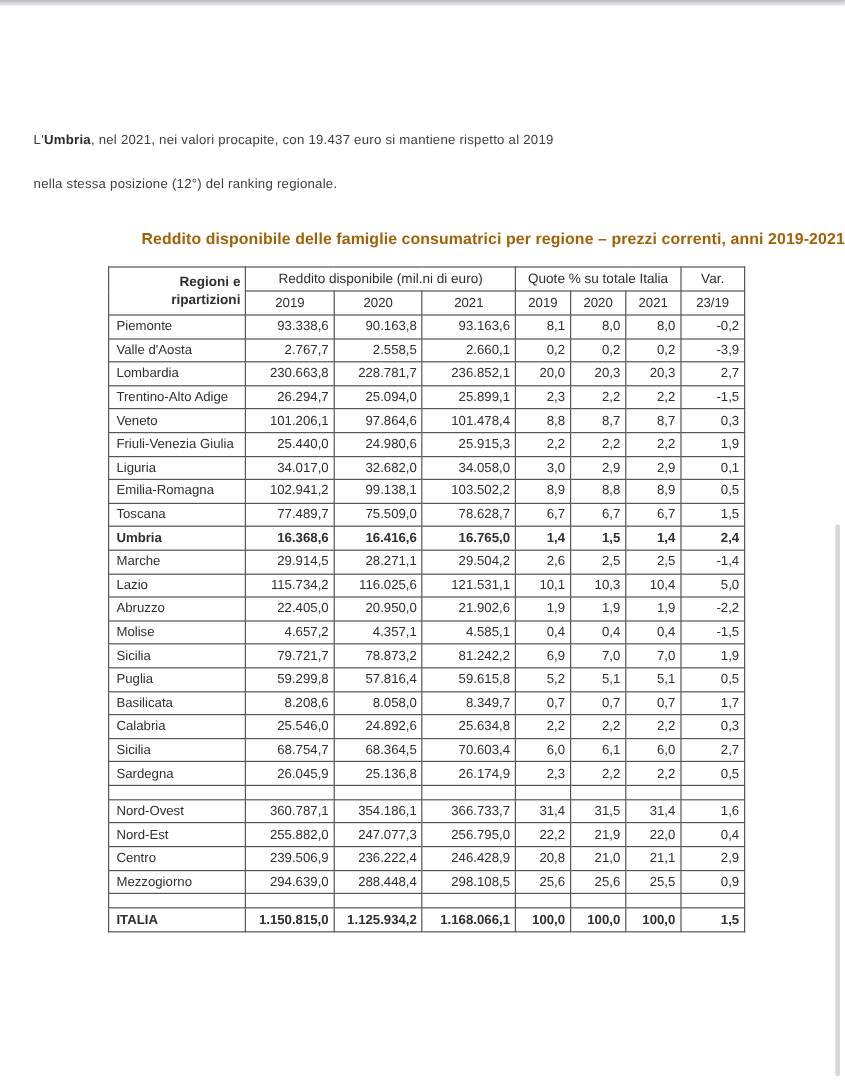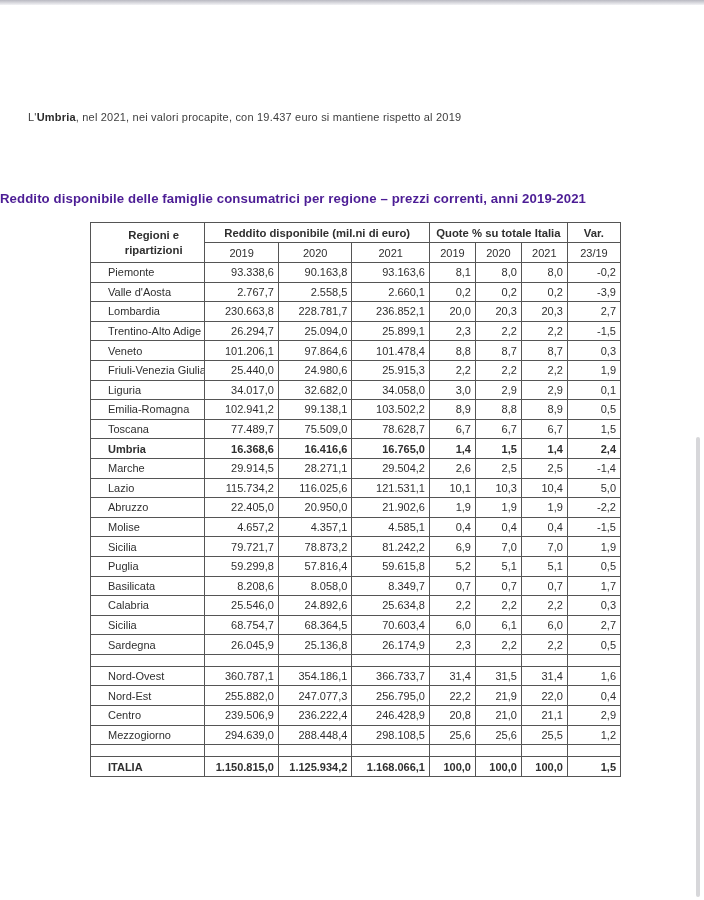--- a/index.html
+++ b/index.html
@@ -15,61 +15,62 @@
     background: linear-gradient(to bottom, #b9b9c1, #f3f3f6);
   }
   .intro {
     position: absolute; top: 99px; left: 28px; width: 654px;
     font-size: 11px; line-height: 37px; color: #3e3e3e;
     letter-spacing: 0.2px;
   }
   .intro b { color: #2b2b2b; }
   .doc-title {
     position: absolute; top: 191px; left: 0; width: 100%;
-    text-align: left; font-weight: bold; font-size: 13.2px; color: #4c1d95;
+    text-align: right; font-weight: bold; font-size: 13.2px; color: #a16207;
     letter-spacing: 0.1px;
   }
   .table-wrap { position: absolute; top: 222px; left: 90px; width: 531px; }
   table { border-collapse: collapse; width: 100%; table-layout: fixed; color: #2f2f2f; }
   th, td {
     border: 1px solid #555;
     font-size: 11px; font-weight: normal;
     padding: 0 4px; height: 18.6px;
     overflow: hidden; white-space: nowrap;
   }
   thead th { height: 19px; }
   .region-h {
-    font-weight: bold; text-align: center; padding-left: 16px;
+    font-weight: bold; text-align: right; padding-left: 16px;
     font-size: 11.3px; line-height: 1.25; white-space: normal;
     vertical-align: middle;
   }
-  .group-h { font-weight: bold; font-size: 11.3px; }
+  .group-h { font-weight: normal; font-size: 11.3px; }
   .year-h  { text-align: center; }
   td.num    { text-align: right; }
-  td.region { text-align: left; padding-left: 17px; margin-left: 48px; }
+  td.region { text-align: left; padding-left: 6px; margin-left: 48px; }
   tr.spacer td { height: 11px; }
   tr.bold td { font-weight: bold; }
   .source {
     margin-top: 5px; text-align: center;
     font-style: italic; font-weight: bold;
     font-size: 11.3px; color: #222;
   }
   .scrollbar-thumb {
     position: absolute; right: 4px; top: 437px;
     width: 4px; height: 460px;
     background: #d7d7da; border-radius: 3px;
   }
 </style>
 </head>
 <body>
 
 <div class="top-edge"></div>
 
 <div class="intro">
   <div><span>L'</span><b>Umbria</b><span>, nel 2021, nei valori procapite, con 19.437 euro si mantiene rispetto al 2019</span></div>
+  <div>nella stessa posizione (12°) del ranking regionale.</div>
 </div>
 
 <div class="doc-title">Reddito disponibile delle famiglie consumatrici per regione – prezzi correnti, anni 2019-2021</div>
 
 <div class="table-wrap">
   <table>
     <colgroup>
       <col style="width:112px">
         <col style="width:72px">
         <col style="width:72px">
@@ -338,21 +339,21 @@
           <td class="num">2,9</td>
         </tr>
         <tr>
           <td class="region">Mezzogiorno</td>
           <td class="num">294.639,0</td>
           <td class="num">288.448,4</td>
           <td class="num">298.108,5</td>
           <td class="num">25,6</td>
           <td class="num">25,6</td>
           <td class="num">25,5</td>
-          <td class="num">1,2</td>
+          <td class="num">0,9</td>
         </tr>
         <tr class="spacer">
           <td></td>
           <td></td>
           <td></td>
           <td></td>
           <td></td>
           <td></td>
           <td></td>
           <td></td>

